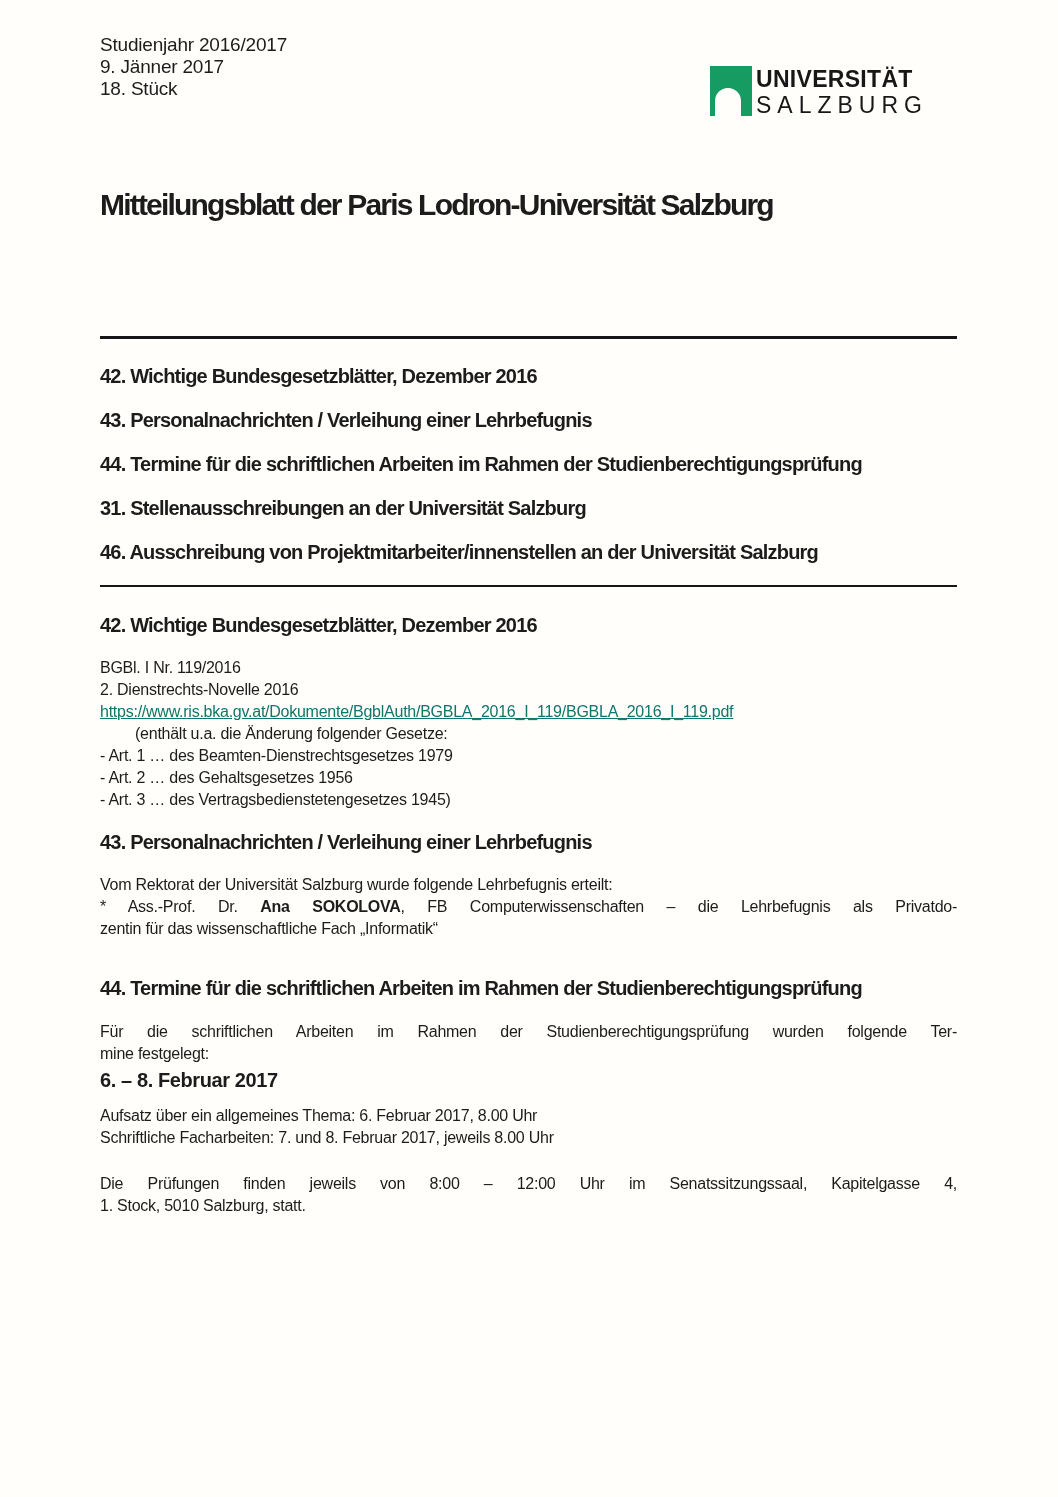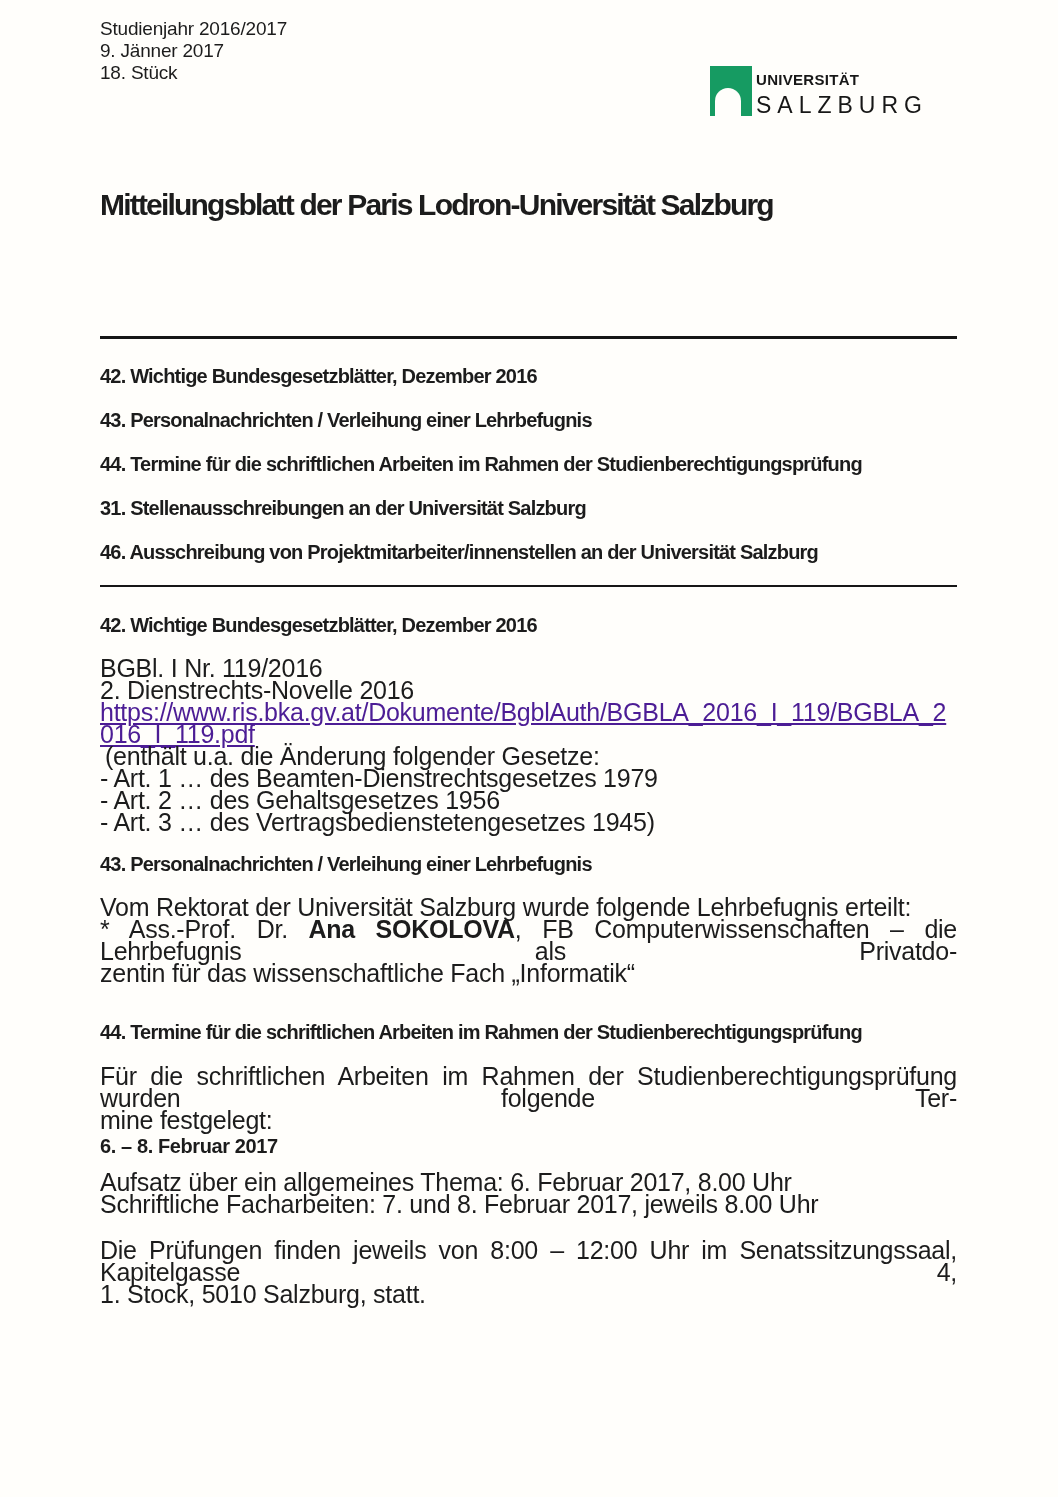--- a/index.html
+++ b/index.html
@@ -11,21 +11,21 @@
     background: #fffefb;
     font-family: "Liberation Sans", "DejaVu Sans", sans-serif;
     color: #1c1c1c;
     overflow: hidden;
   }
 
   
   .header {
     position: absolute;
     left: 100px;
-    top: 18px;
+    top: 34px;
     font-size: 19px;
     line-height: 22px;
     letter-spacing: -0.2px;
   }
 
   
   .logo {
     position: absolute;
     left: 710px;
     top: 66px;
@@ -44,21 +44,21 @@
     left: 5px;
     bottom: 0;
     width: 26px;
     height: 28px;
     background: #fffefb;
     border-radius: 13px 13px 0 0;
   }
   .logo-text { margin-left: 4px; margin-top: 1px; color: #171717; }
   .logo-line1 {
     font-weight: bold;
-    font-size: 15px;
+    font-size: 23px;
     line-height: 25px;
     letter-spacing: 0.3px;
     white-space: nowrap;
   }
   .logo-line2 {
     font-weight: normal;
     font-size: 23px;
     line-height: 26px;
     letter-spacing: 6px;
     white-space: nowrap;
@@ -97,45 +97,45 @@
     font-size: 20px;
     font-weight: bold;
     letter-spacing: -0.8px;
     line-height: 23px;
     margin: 27px 0 0 0;
   }
   .h2.after-body { margin-top: 20px; }
   .h2.big-gap { margin-top: 37px; }
 
   .para {
-    font-size: 25px;
+    font-size: 16px;
     line-height: 22px;
     letter-spacing: -0.25px;
     margin: 20px 0 0 0;
   }
   .para.mt21 { margin-top: 21px; }
   .para.mt22 { margin-top: 13px; }
   .para.mt23 { margin-top: 23px; }
   .para.mt24 { margin-top: 24px; }
 
   .line { min-height: 22px; }
   .jline { text-align: justify; text-align-last: justify; }
-  .indent-sp { padding-left: 5px; }
+  .indent-sp { padding-left: 5px; margin-left: 30px; }
   .b { font-weight: bold; }
 
   .date-line {
     margin-top: 4px;
     text-align: left;
     font-size: 20px;
     font-weight: bold;
     letter-spacing: -0.4px;
     line-height: 23px;
   }
 
-  a.link-purple { color: #4c1d95; text-decoration: underline; cursor: pointer; word-break: break-all; }
+  a.link-purple { color: #0f766e; text-decoration: underline; cursor: pointer; word-break: break-all; }
   a.link-blue   { color: #1414e0; text-decoration: underline; cursor: pointer; }
 </style>
 </head>
 <body>
 
 <div class="page">
 
   <div class="header">
     <div class="line">Studienjahr 2016/2017</div>
     <div class="line">9. Jänner 2017</div>

